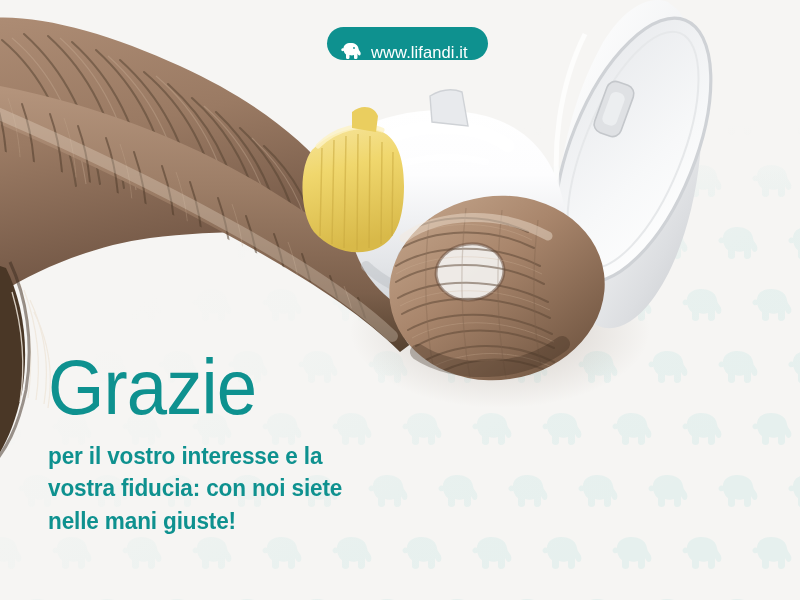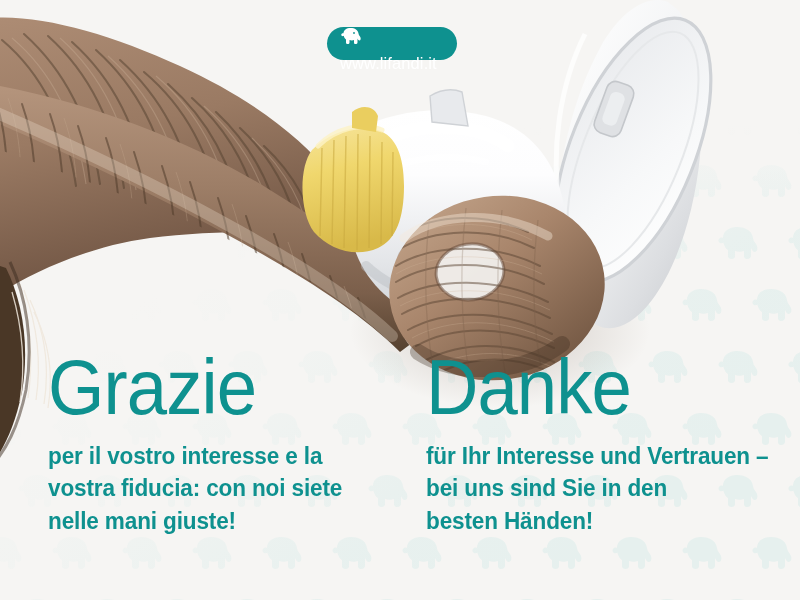--- a/index.html
+++ b/index.html
@@ -44,26 +44,25 @@
     pointer-events:none;
   }
 
   
   .photo{position:absolute;left:0;top:0;width:800px;height:600px;z-index:2;pointer-events:none;}
 
   
   .badge{
     position:absolute;left:327px;top:27px;
     height:33px;
-    display:flex;align-items:flex-start;gap:9px;
+    display:flex;align-items:flex-end;gap:9px;
     padding:0 20px 0 13px;
     border-radius:17px;
     background:#0e918f;
     z-index:6;
-    flex-direction:column;
   }
   .badge-logo{width:22px;height:18px;flex:0 0 auto;display:block;}
   .badge-url{
     color:#ffffff;
     font-size:16.5px;
     letter-spacing:.1px;
     font-family:"Liberation Sans", sans-serif;
     white-space:nowrap;
     line-height:1;
     position:relative;top:.5px;
@@ -737,23 +736,15 @@
 
     <div class="col col-it">
       <h1 class="headline">Grazie</h1>
       <p class="body-copy">
         <span class="ln">per il vostro interesse e la</span>
         <span class="ln">vostra fiducia: con noi siete</span>
         <span class="ln">nelle mani giuste!</span>
       </p>
     </div>
 
-    <div class="col col-de">
-      <h1 class="headline">Danke</h1>
-      <p class="body-copy">
-        <span class="ln">für Ihr Interesse und Vertrauen –</span>
-        <span class="ln">bei uns sind Sie in den</span>
-        <span class="ln">besten Händen!</span>
-      </p>
-    </div>
 
   </div>
 </div>
 
 </body></html>

